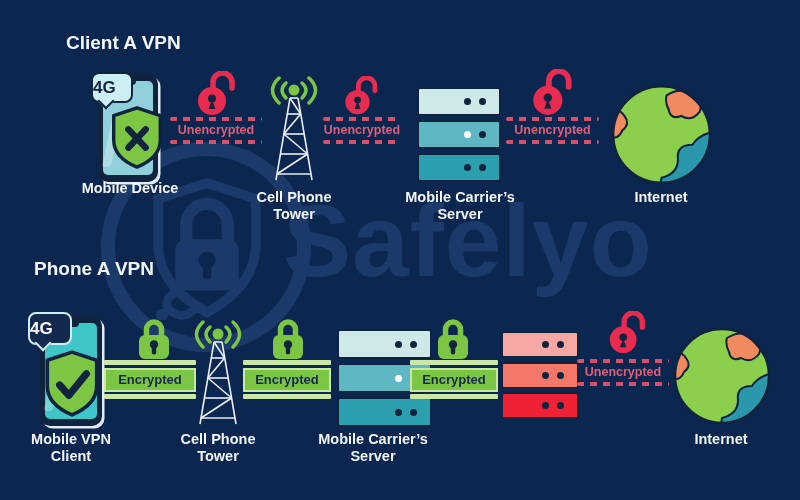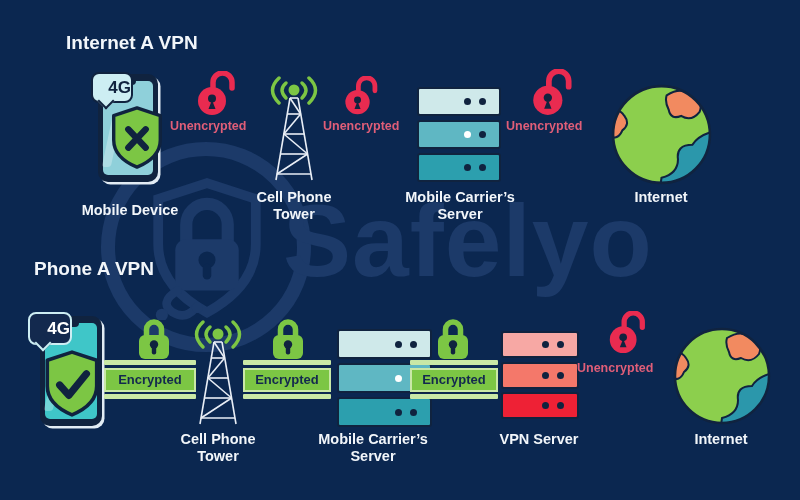--- a/index.html
+++ b/index.html
@@ -28,30 +28,30 @@
   .phone1 .screen{background:var(--screen-teal-top,#8fd0da);}
   .phone2 .screen{background:var(--screen-teal-bottom,#3fc6c8);}
   .screen::before{content:'';position:absolute;top:-1px;left:50%;transform:translateX(-50%);
     width:16px;height:5px;background:var(--navy-outline,#10233f);border-radius:0 0 4px 4px;}
   .screen::after{content:'';position:absolute;left:4px;bottom:8px;width:9px;height:52%;
     background:rgba(255,255,255,0.28);transform:skewX(-12deg);border-radius:3px;}
   .shield{position:absolute;z-index:3;}
   .shield1{left:107px;top:105px;width:60px;height:66px;}
   .shield2{left:40px;top:349px;width:64px;height:70px;}
   
-  .bubble{position:absolute;border-radius:8px;display:flex;align-items:center;justify-content:flex-end;
+  .bubble{position:absolute;border-radius:8px;display:flex;align-items:center;justify-content:flex-start;
     font-weight:700;font-size:17px;z-index:4;box-sizing:border-box;}
   .bubble .tail{position:absolute;left:7px;bottom:-6px;width:10px;height:10px;
     transform:rotate(45deg);background:inherit;border:inherit;border-top:none!important;border-left:none!important;}
   .bubble1{left:91px;top:72px;width:42px;height:31px;background:var(--bubble-light,#cdeef3);
     color:var(--navy-outline,#10233f);border:2.5px solid var(--navy-outline,#10233f);}
   .bubble2{left:28px;top:312px;width:44px;height:33px;background:#13294e;
     color:#fff;border:2.5px solid var(--bubble-light,#cdeef3);}
   
-  .unenc{position:absolute;display:flex;flex-direction:row;z-index:2;}
+  .unenc{position:absolute;display:flex;flex-direction:column;z-index:2;}
   .dash{height:4px;border-radius:2px;
     background:repeating-linear-gradient(90deg,var(--red-dash,#d94e6b) 0 7px,transparent 7px 13px);}
   .utext{color:var(--red-label,#e05e78);font-weight:700;font-size:12.5px;text-align:center;
     padding:2px 0 3px;white-space:nowrap;}
   .u1{left:170px;top:117px;width:92px;}
   .u2{left:323px;top:117px;width:78px;}
   .u3{left:506px;top:117px;width:93px;}
   .u4{left:577px;top:359px;width:92px;}
   .lock{position:absolute;z-index:3;}
   .lo1{left:192px;top:71px;width:48px;height:46px;}
@@ -84,21 +84,21 @@
   .v-dark{background:var(--vpn-dark,#ee2135);}
   .srv1{left:417px;top:87px;width:84px;}
   .srv2{left:337px;top:329px;width:95px;}
   .srv2 .srow{height:30px;}
   .srv3{left:501px;top:331px;width:78px;gap:3.5px;}
   .srv3 .srow{height:27px;}
   .globe{position:absolute;z-index:2;}
   .g1{left:610px;top:83px;width:103px;height:103px;}
   .g2{left:672px;top:326px;width:100px;height:100px;}
   
-  .lab-md{left:130px;top:202px;width:150px;}
+  .lab-md{left:130px;top:180px;width:150px;}
   .lab-cpt1{left:294px;top:189px;width:100px;}
   .lab-mcs1{left:460px;top:189px;width:150px;}
   .lab-int1{left:661px;top:189px;width:120px;}
   .lab-mvc{left:71px;top:431px;width:112px;}
   .lab-cpt2{left:218px;top:431px;width:100px;}
   .lab-mcs2{left:373px;top:431px;width:150px;}
   .lab-vpn{left:539px;top:431px;width:130px;}
   .lab-int2{left:721px;top:431px;width:120px;}
 </style>
 </head>
@@ -112,21 +112,21 @@
     <path d="M33 52 V38 a17 17 0 0 1 34 0 V52" fill="none" stroke="var(--watermark,#1c3a69)" stroke-width="10"></path>
     <rect x="24" y="50" width="52" height="42" rx="9" fill="var(--watermark,#1c3a69)"></rect>
     <circle cx="50" cy="67" r="7" fill="var(--background,#0b2750)"></circle>
     <rect x="46.5" y="70" width="7" height="13" rx="3.5" fill="var(--background,#0b2750)"></rect>
     <path d="M26 92 q-16 10 -4 18 q10 6 18 -3" fill="none" stroke="var(--watermark,#1c3a69)" stroke-width="7" stroke-linecap="round"></path>
     <circle cx="13" cy="112" r="5" fill="var(--watermark,#1c3a69)"></circle>
     <circle cx="42" cy="106" r="4.5" fill="var(--watermark,#1c3a69)"></circle>
   </svg>
   <div class="wm-text">Safelyo</div>
 
-  <div class="row-title t1">Internet A VPN</div>
+  <div class="row-title t1">Client A VPN</div>
 
   <div class="phone phone1">
     <div class="screen"></div>
   </div>
   <svg class="shield shield1" viewBox="0 0 60 68">
     <path d="M30 3 L54 11 V36 q0 18 -24 28 q-24 -10 -24 -28 V11 Z" fill="var(--green,#7cc644)" stroke="var(--navy-outline,#10233f)" stroke-width="3.5" stroke-linejoin="round"></path>
     <path d="M21 25 L39 44 M39 25 L21 44" stroke="var(--navy-outline,#10233f)" stroke-width="6.5" stroke-linecap="round"></path>
   </svg>
   <div class="bubble bubble1">
     <span>4G</span>
@@ -232,20 +232,21 @@
     <div class="screen"></div>
   </div>
   <svg class="shield shield2" viewBox="0 0 60 68">
     <path d="M30 3 L54 11 V36 q0 18 -24 28 q-24 -10 -24 -28 V11 Z" fill="var(--green,#7cc644)" stroke="var(--navy-outline,#10233f)" stroke-width="3.5" stroke-linejoin="round"></path>
     <path d="M18 35 l9 10 l17 -21" fill="none" stroke="var(--navy-outline,#10233f)" stroke-width="7" stroke-linecap="round" stroke-linejoin="round"></path>
   </svg>
   <div class="bubble bubble2">
     <span>4G</span>
       <i class="tail"></i>
   </div>
+  <div class="label lab-mvc">Mobile VPN Client</div>
 
   <svg class="lock lc1" viewBox="0 0 40 48">
     <path d="M12.5 24 V16.5 A7.5 7.5 0 0 1 27.5 16.5 V24" fill="none" stroke="var(--green,#7cc644)" stroke-width="5.5" stroke-linecap="round"></path>
     <rect x="5" y="22" width="30" height="24" rx="6" fill="var(--green,#7cc644)"></rect>
     <circle cx="20" cy="31.5" r="4.2" fill="var(--navy-outline,#10233f)"></circle>
     <rect x="17.8" y="33" width="4.4" height="8.5" rx="2" fill="var(--navy-outline,#10233f)"></rect>
   </svg>
   <div class="enc e1">
     <div class="rail"></div>
     <div class="band">Encrypted</div>
@@ -323,21 +324,20 @@
       </div>
     <div class="srow v-mid">
         <i class="dot"></i>
         <i class="dot"></i>
       </div>
     <div class="srow v-dark">
         <i class="dot"></i>
         <i class="dot"></i>
       </div>
   </div>
-  <div class="label lab-vpn">VPN Server</div>
 
   <svg class="lock lo4" viewBox="0 0 48 46">
     <path d="M21 16 V11.5 A9.5 9.5 0 0 1 40 11.5 V17" fill="none" stroke="var(--red-lock,#e92b50)" stroke-width="5.5" stroke-linecap="round"></path>
     <circle cx="20" cy="30" r="14" fill="var(--red-lock,#e92b50)"></circle>
     <circle cx="20" cy="27.5" r="4" fill="var(--navy-outline,#10233f)"></circle>
     <path d="M20 29 L16.5 38 H23.5 Z" fill="var(--navy-outline,#10233f)"></path>
   </svg>
   <div class="unenc u4">
     <div class="dash"></div>
     <div class="utext">Unencrypted</div>

